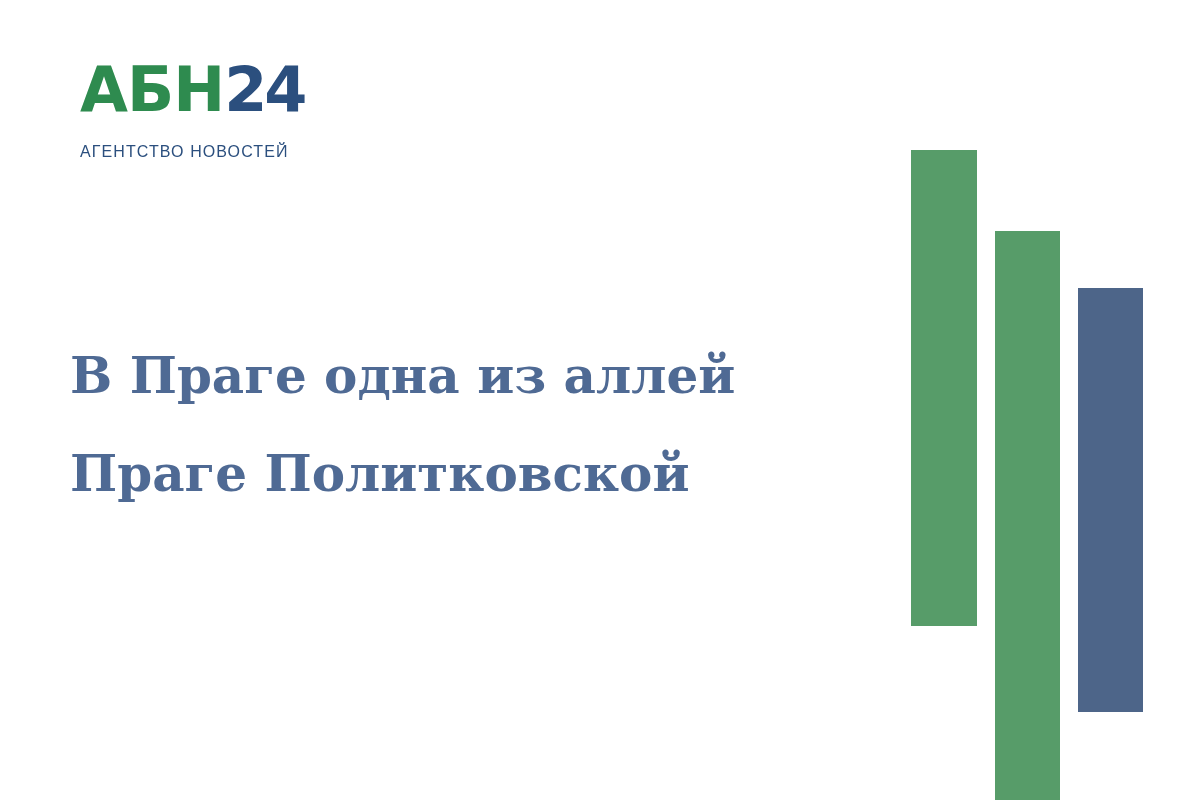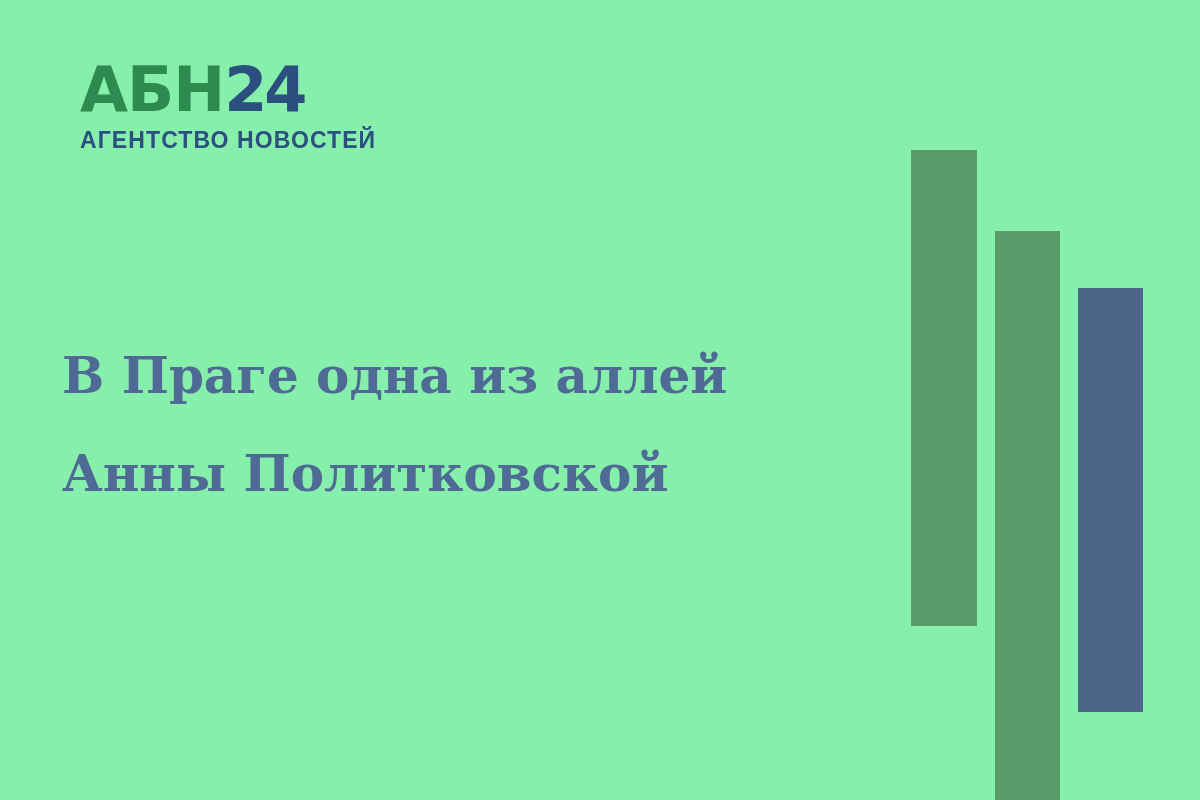--- a/index.html
+++ b/index.html
@@ -48,59 +48,59 @@
   #logo-abn {
     color: #2E8B4F;
   }
   #logo-24 {
     color: #2B4F7E;
     letter-spacing: -3px;
   }
   #logo-tagline {
     display: block;
     font-family: "Liberation Sans", sans-serif;
-    font-weight: bold;
-    font-size: 23px;
+    font-weight: normal;
+    font-size: 16px;
     letter-spacing: 1.1px;
     color: #2B4F7E;
     white-space: nowrap;
-    margin-top: 6px;
+    margin-top: 22px;
   }
 
   
   #headline {
     position: absolute;
-    left: 62px;
+    left: 70px;
     top: 327px;
     width: 800px;
   }
   .headline-line {
     font-family: "DejaVu Serif", "Liberation Serif", serif;
     font-weight: bold;
     font-size: 50px;
     line-height: 98px;
     color: #4F6A94;
     white-space: nowrap;
     margin: 0;
   }
 </style>
 </head>
 <body>
 
-<div id="card" style="background: #86efac;">
+<div id="card" style="background: #ffffff;">
 
   <div id="decoration">
     <div class="bar" id="bar-1" style="background: rgb(87, 156, 105);"></div>
     <div class="bar" id="bar-2" style="background: rgb(87, 156, 105);"></div>
     <div class="bar" id="bar-3" style="background: rgb(77, 101, 137);"></div>
   </div>
 
   <div id="logo">
     <div id="logo-wordmark"><span id="logo-abn" style="color: rgb(46, 139, 79);">АБН</span><span id="logo-24" style="color: rgb(43, 79, 126);">24</span></div>
     <div id="logo-tagline" style="color: rgb(43, 79, 126);">АГЕНТСТВО НОВОСТЕЙ</div>
   </div>
 
   <div id="headline">
     <div class="headline-line" style="color: rgb(79, 106, 148);">В Праге одна из аллей</div>
-    <div class="headline-line" style="color: rgb(79, 106, 148);">Анны Политковской</div>
+    <div class="headline-line" style="color: rgb(79, 106, 148);">Праге Политковской</div>
   </div>
 
 </div>
 
 </body></html>

